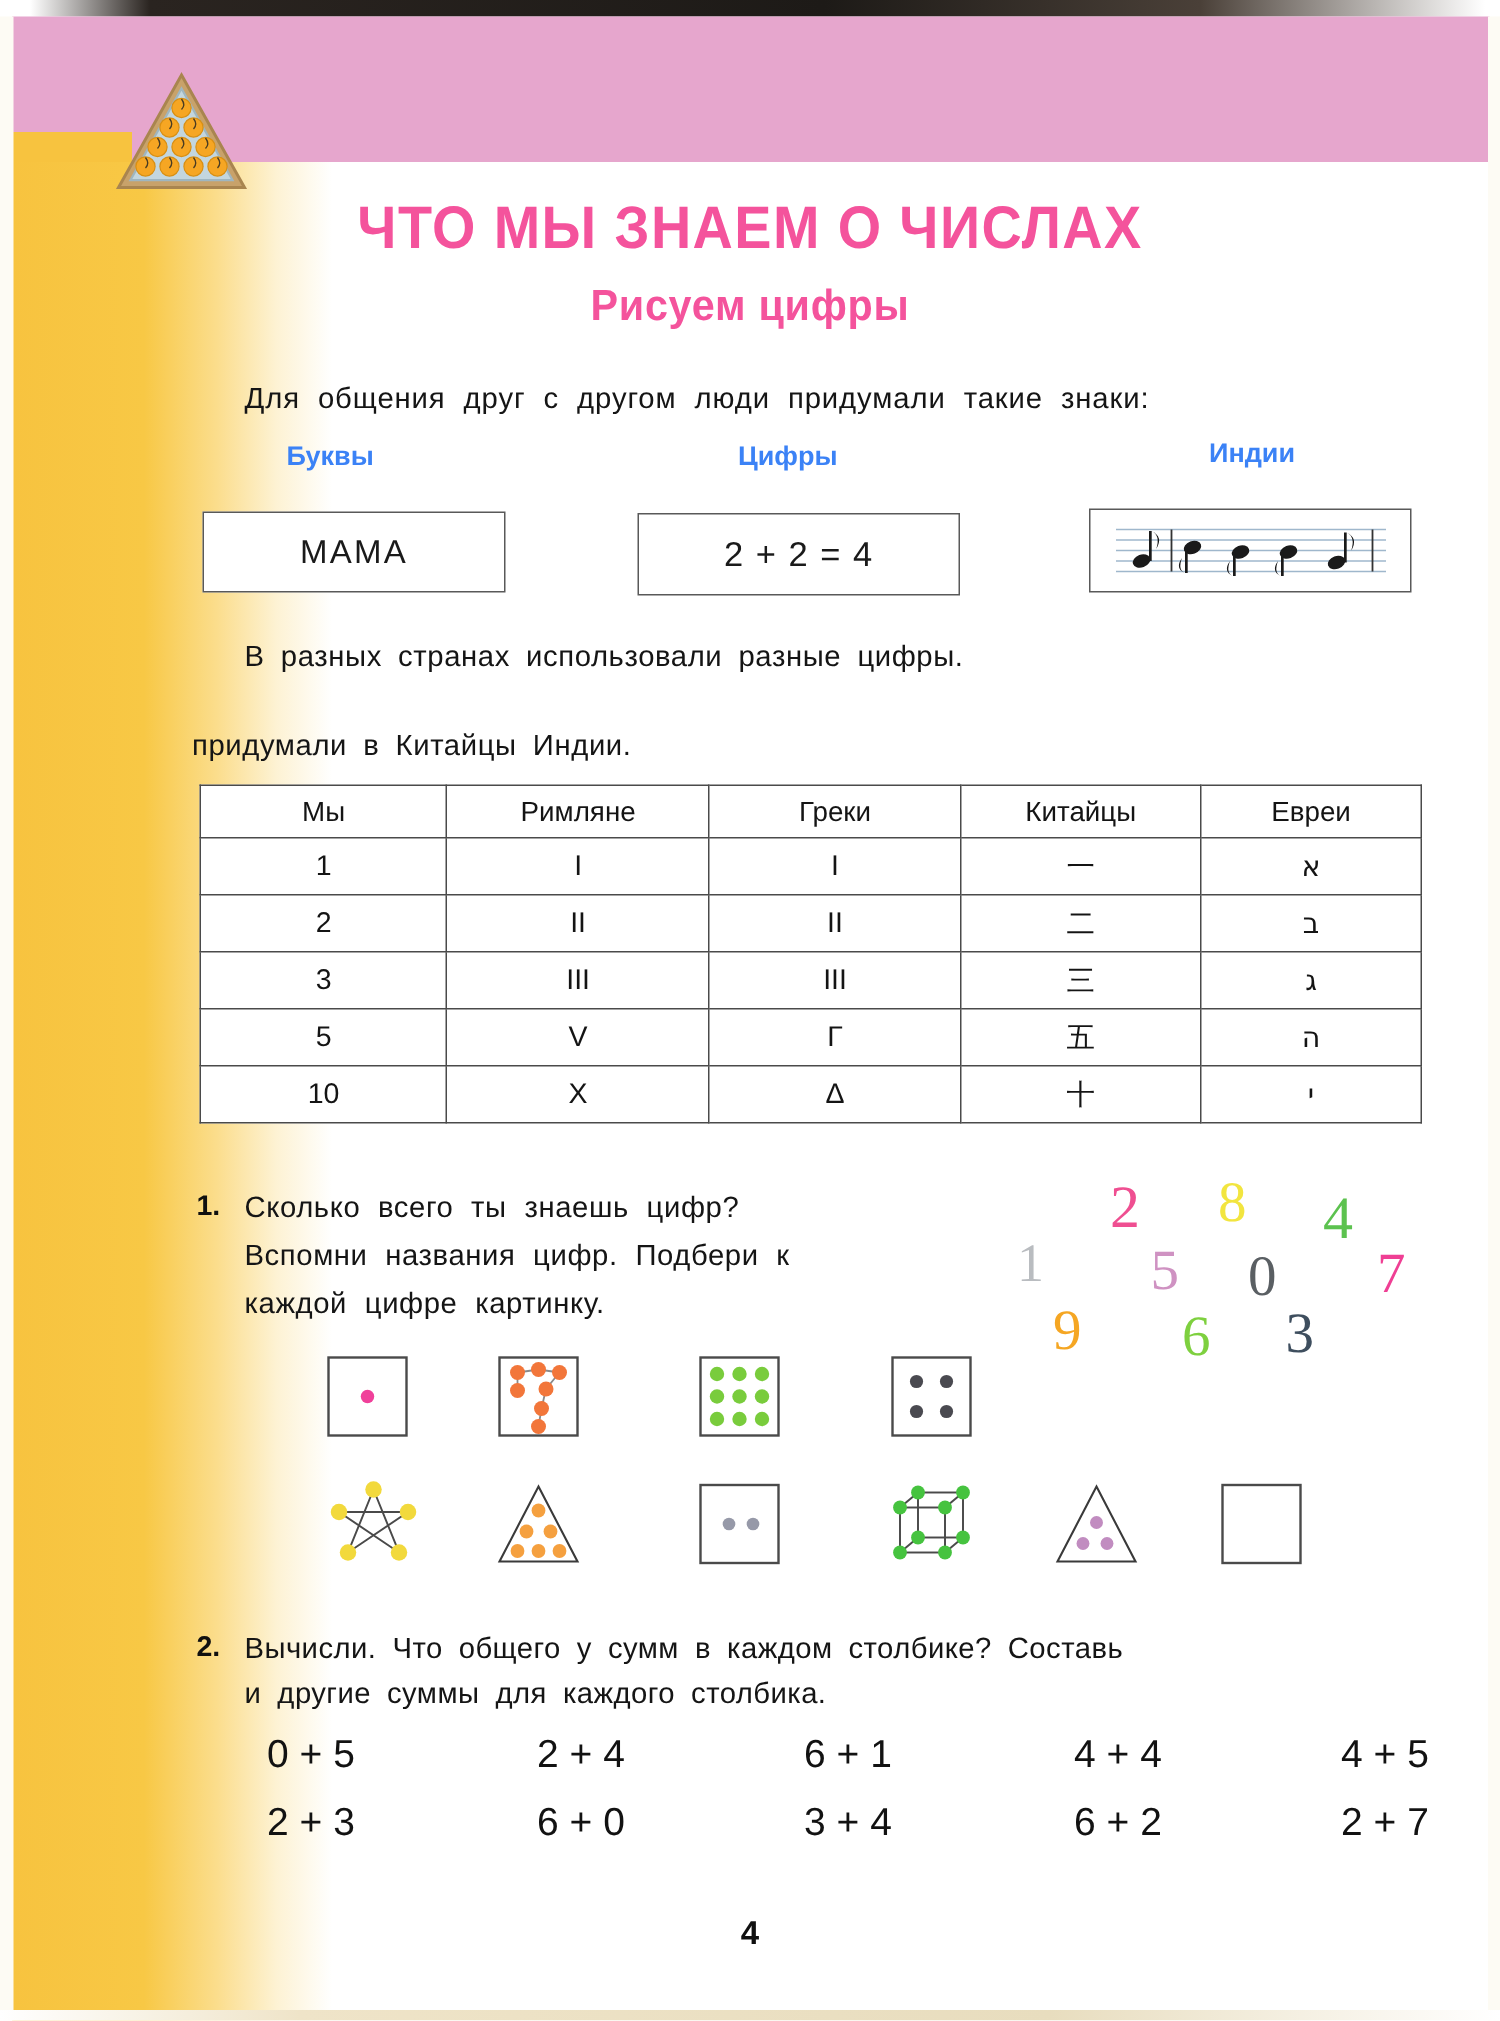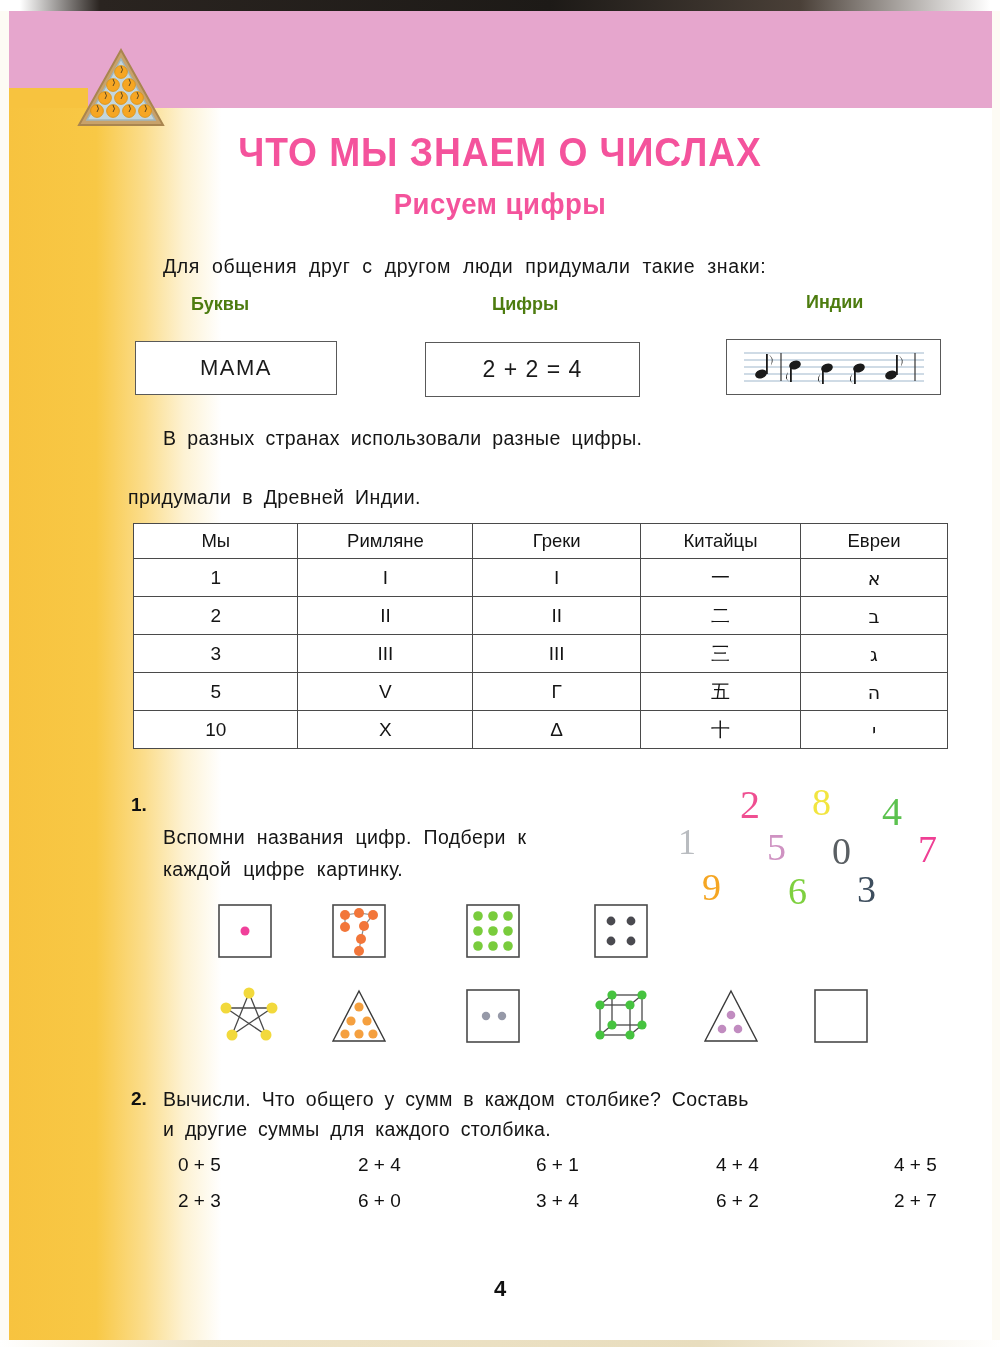--- a/index.html
+++ b/index.html
@@ -38,21 +38,21 @@
   
   .bodytext{position:absolute;color:#151515;font-size:19.5px;
     font-family:"Liberation Sans","DejaVu Sans",sans-serif;
     white-space:nowrap;}
   #intro-line{left:163px;top:255px;letter-spacing:.6px;word-spacing:6px;}
   #para1{left:163px;top:427px;letter-spacing:.4px;word-spacing:5px;}
   #para2a{left:163px;top:458px;letter-spacing:.4px;word-spacing:7px;}
   #para2b{left:128px;top:486px;letter-spacing:.4px;word-spacing:5px;}
 
   
-  .sign-label{position:absolute;font-size:18px;font-weight:bold;color:#4d7c0f;}
+  .sign-label{position:absolute;font-size:18px;font-weight:bold;color:#3b82f6;}
   #label-letters{left:191px;top:294px;}
   #label-digits{left:492px;top:294px;}
   #label-notes{left:806px;top:292px;}
 
   
   .signbox{position:absolute;border:1.6px solid #595959;background:#fff;
     display:flex;align-items:center;justify-content:center;
     color:#1a1a1a;text-align:right;}
   #box-letters{left:135px;top:341px;width:200px;height:52px;font-size:22px;letter-spacing:1.5px;}
   #box-digits{left:425px;top:342px;width:213px;height:53px;font-size:23px;letter-spacing:1px;}
@@ -84,21 +84,21 @@
   #scatter-digits{position:absolute;left:660px;top:780px;width:340px;height:125px;}
   .sdigit{position:absolute;font-size:34px;font-weight:normal;
     font-family:"Liberation Serif","DejaVu Serif",serif;line-height:1;}
 
   
   #cards{position:absolute;left:200px;top:900px;width:720px;height:165px;}
   .card{position:absolute;}
 
   
   #sums{position:absolute;left:176px;top:1152px;width:790px;}
-  #sums td{font-size:19px;color:#121212;padding:0 0 12px 0;
+  #sums td{font-size:26px;color:#121212;padding:0 0 12px 0;
      font-family:"Liberation Sans","DejaVu Sans",sans-serif;white-space:nowrap;}
   .sum-c1{width:178px;} .sum-c2{width:176px;} .sum-c3{width:178px;} .sum-c4{width:176px;}
 
   #page-number{position:absolute;left:0;top:1276px;width:1000px;text-align:center;
     font-size:22px;font-weight:bold;color:#101010;}
 </style>
 </head>
 <body>
 
 <div class="page">
@@ -178,21 +178,21 @@
         <rect x="115" y="22" width="1.8" height="16"></rect>
         <path d="M115 38 q-7 -3 -2 -10 q-3 8 2 10z"></path>
         <ellipse cx="152" cy="29" rx="6" ry="4.3" transform="rotate(-20 152 29)"></ellipse>
         <rect x="157" y="9" width="1.8" height="20"></rect>
         <path d="M158.8 9 q8 4 3 12 q3 -9 -3 -12z"></path>
       </g>
     </svg>
   </div>
 
   <div class="bodytext" id="para1">В разных странах использовали разные цифры.</div>
-  <div class="bodytext" id="para2b">придумали в Древней Индии.</div>
+  <div class="bodytext" id="para2b">придумали в Китайцы Индии.</div>
 
   <table id="numerals-table">
     <thead>
       <tr>
         <th class="col-w1">Мы</th>
         <th class="col-w2">Римляне</th>
         <th class="col-w3">Греки</th>
         <th class="col-w4">Китайцы</th>
         <th class="col-w5">Евреи</th>
       </tr>
@@ -230,20 +230,21 @@
           <td class="col-w1">10</td>
           <td class="col-w2">X</td>
           <td class="col-w3">Δ</td>
           <td class="col-w4 glyph-cn">十</td>
           <td class="col-w5 glyph-he">י</td>
         </tr>
       </tbody>
   </table>
 
   <div class="ex-num" id="ex1-num">1.</div>
+  <div class="bodytext" id="ex1-l1">Сколько всего ты знаешь цифр?</div>
   <div class="bodytext" id="ex1-l2">Вспомни названия цифр. Подбери к</div>
   <div class="bodytext" id="ex1-l3">каждой цифре картинку.</div>
 
   <div id="scatter-digits">
       <span class="sdigit" style="left: 18px; top: 44px; color: rgb(185, 188, 192); font-size: 36px;">1</span>
       <span class="sdigit" style="left: 80px; top: 5px; color: rgb(239, 79, 145); font-size: 40px;">2</span>
       <span class="sdigit" style="left: 152px; top: 3px; color: rgb(242, 229, 63); font-size: 38px;">8</span>
       <span class="sdigit" style="left: 222px; top: 12px; color: rgb(92, 194, 79); font-size: 40px;">4</span>
       <span class="sdigit" style="left: 107px; top: 48px; color: rgb(207, 146, 194); font-size: 38px;">5</span>
       <span class="sdigit" style="left: 172px; top: 52px; color: rgb(90, 95, 99); font-size: 38px;">0</span>

